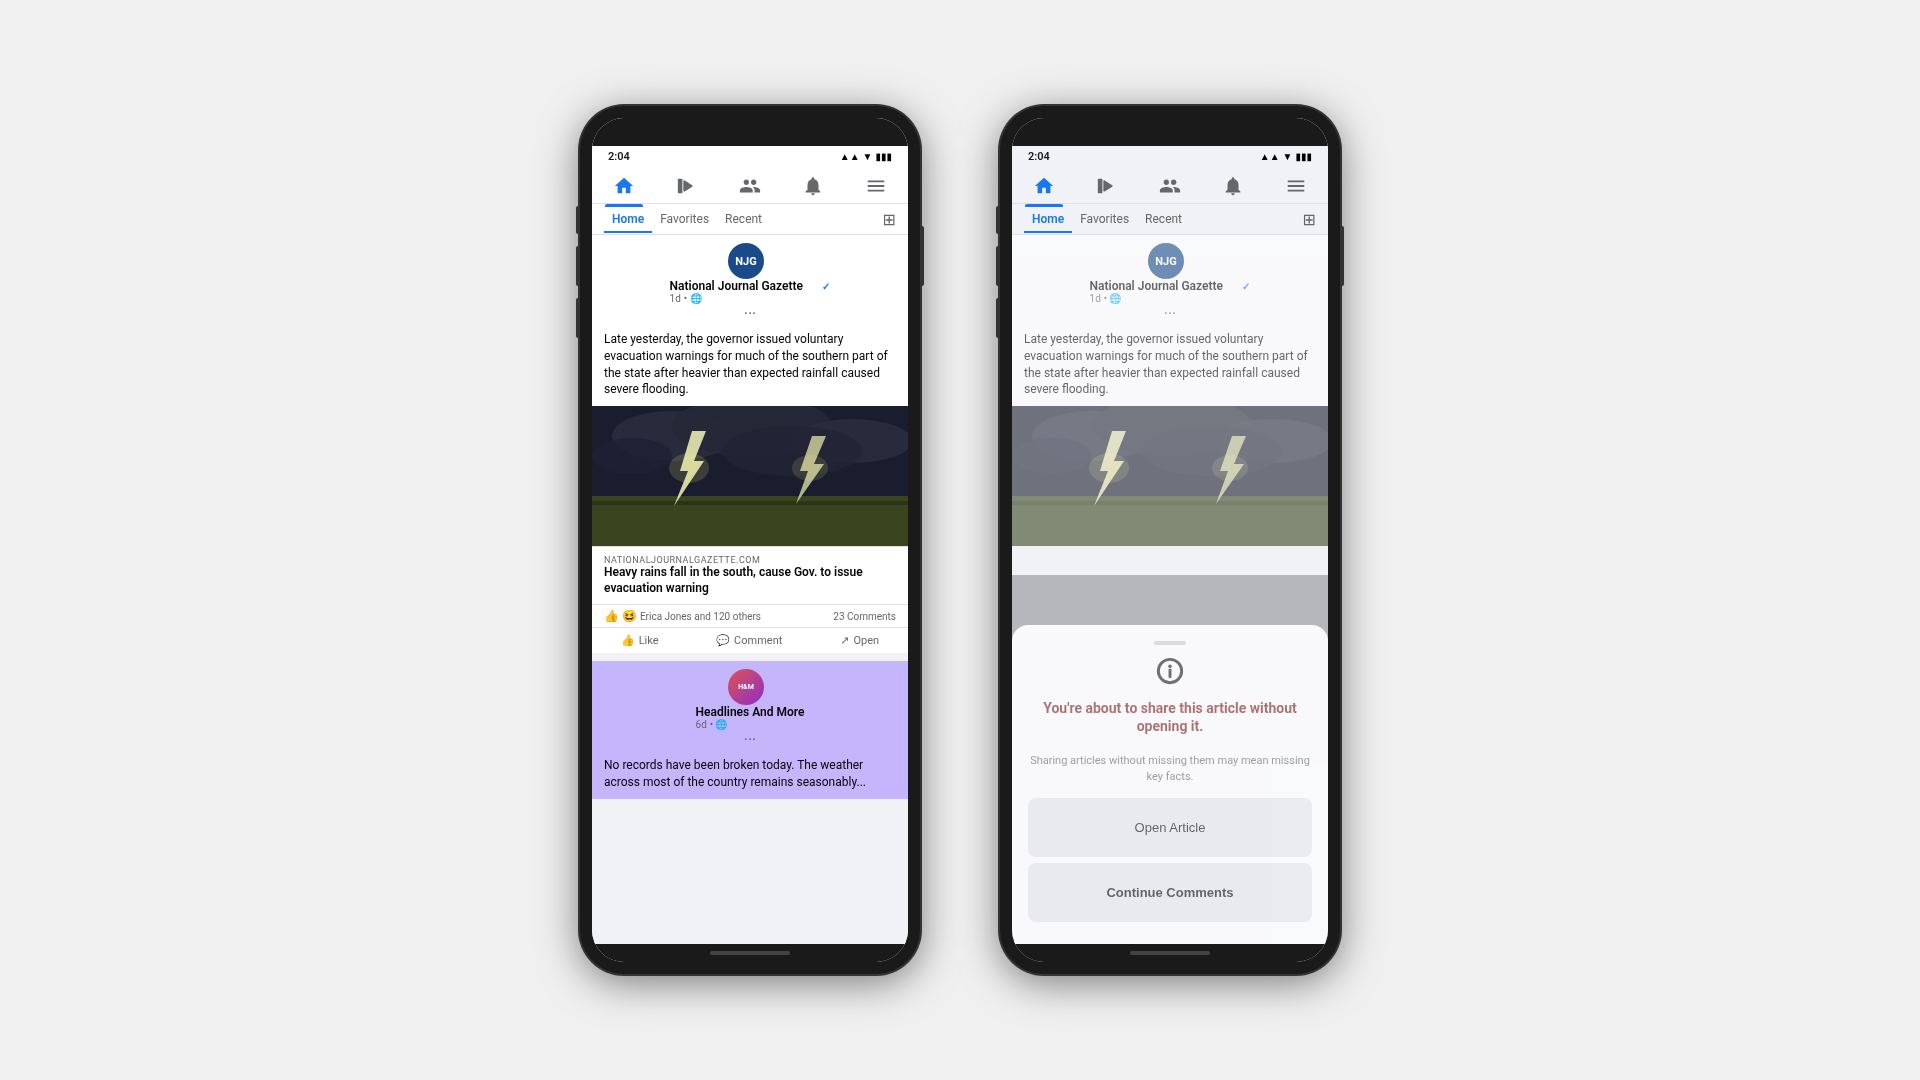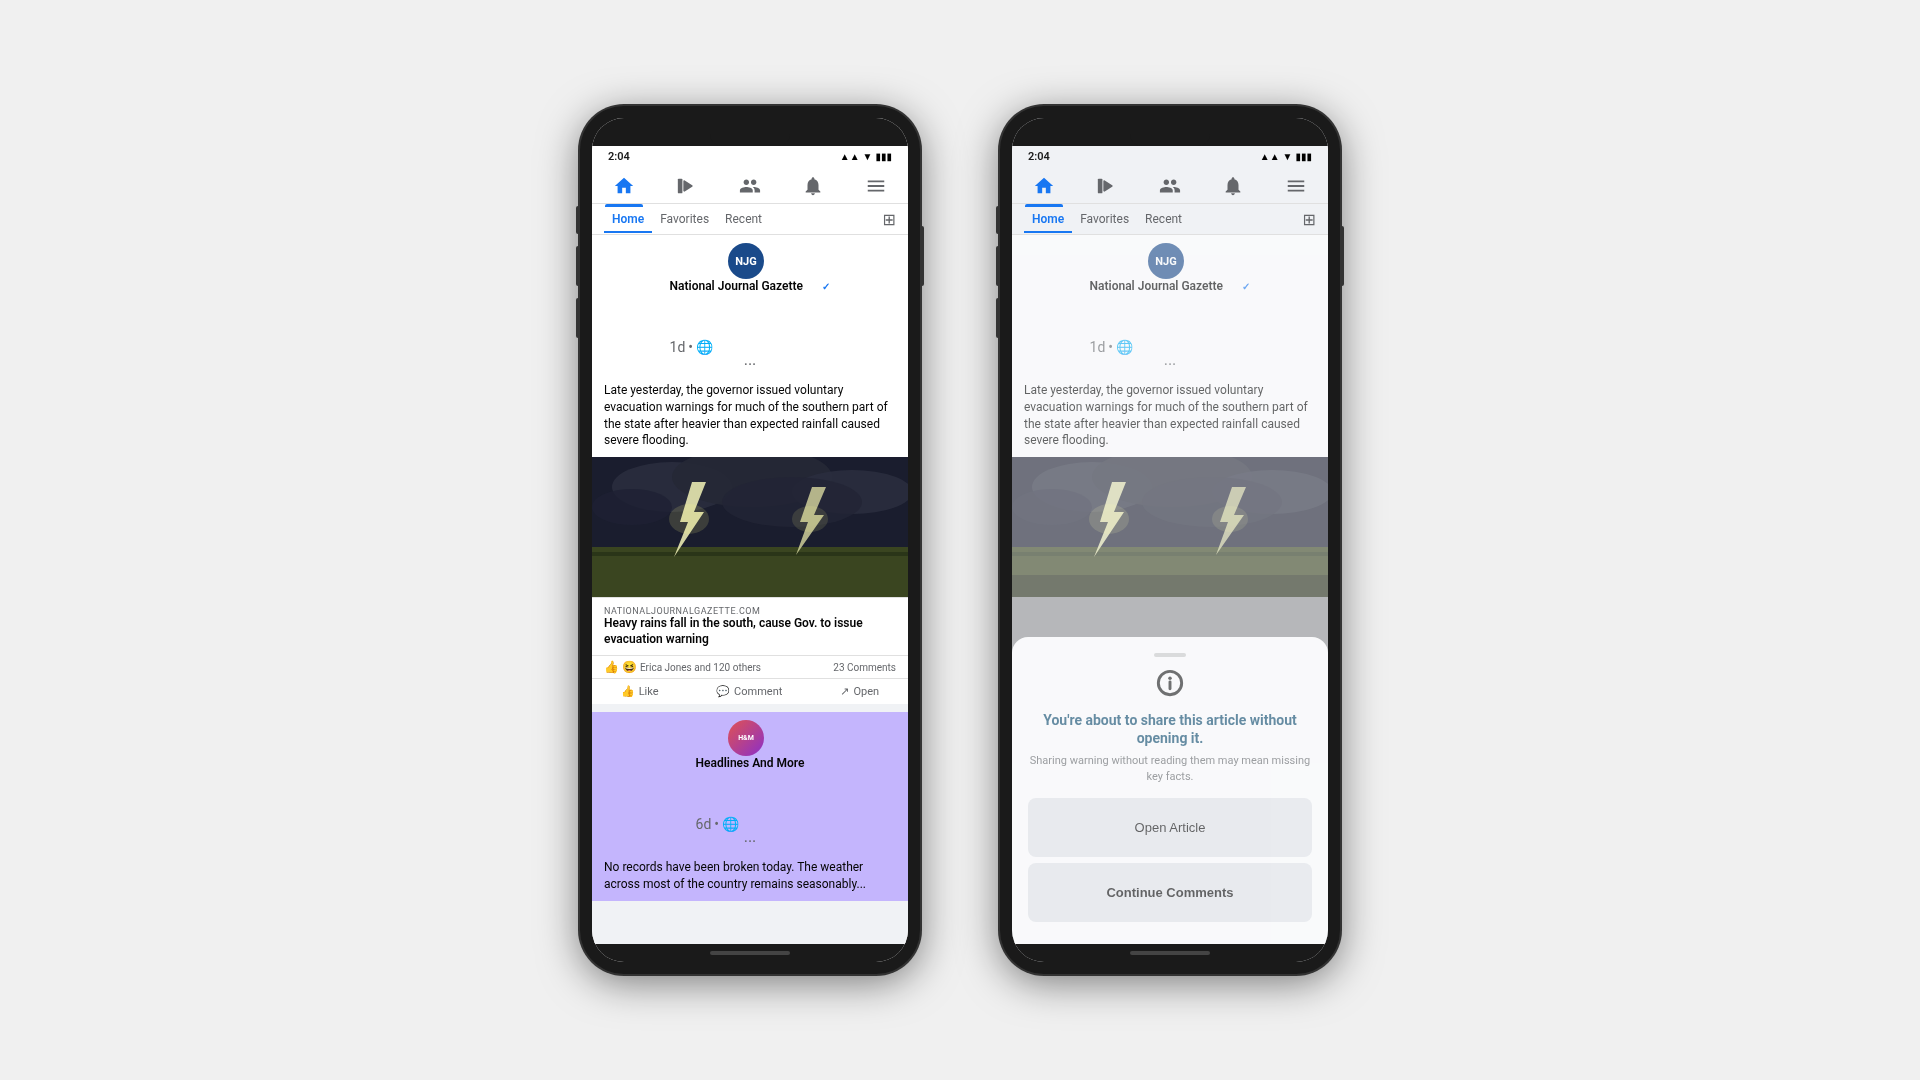--- a/index.html
+++ b/index.html
@@ -208,26 +208,25 @@
       align-items: center;
       gap: 19px;
     }
 
     .verified-badge {
       color: #1877f2;
       font-size: 10px;
     }
 
     .post-time {
-      font-size: 14px;
+      font-size: 10px;
       color: #65676b;
       display: flex;
       align-items: flex-end;
       gap: 3px;
-      margin-top: 46px;
     }
 
     .post-more {
       font-size: 16px;
       color: #65676b;
       cursor: pointer;
     }
 
     .post-text {
       padding: 4px 12px 8px;
@@ -379,22 +378,22 @@
 
     .modal-info-icon {
       font-size: 24px;
       color: #1a1a1a;
       margin-bottom: 8px;
     }
 
     .modal-title {
       font-size: 14px;
       font-weight: 700;
-      color: #0c4a6e;
-      margin-bottom: 6px;
+      color: #7f1d1d;
+      margin-bottom: 18px;
       line-height: 1.3;
     }
 
     .modal-subtitle {
       font-size: 11px;
       color: #65676b;
       margin-bottom: 14px;
       line-height: 1.4;
     }
 
@@ -755,21 +754,21 @@
 
           <div class="modal-info-icon">
             <svg width="28" height="28" viewBox="0 0 24 24" fill="none" stroke="#1a1a1a" stroke-width="2.5">
               <circle cx="12" cy="12" r="10"></circle>
               <line x1="12" y1="8" x2="12" y2="8" stroke-width="3" stroke-linecap="round"></line>
               <line x1="12" y1="11" x2="12" y2="17" stroke-linecap="round"></line>
             </svg>
           </div>
 
           <div class="modal-title">You're about to share this article without opening it.</div>
-          <div class="modal-subtitle">Sharing warning without reading them may mean missing key facts.</div>
+          <div class="modal-subtitle">Sharing articles without missing them may mean missing key facts.</div>
 
           <button class="modal-btn modal-btn-open">Open Article</button>
           <button class="modal-btn modal-btn-share">Continue Comments</button>
         </div>
       </div>
     </div>
 
     <div class="home-bar">
       <div class="home-bar-line"></div>
     </div>

